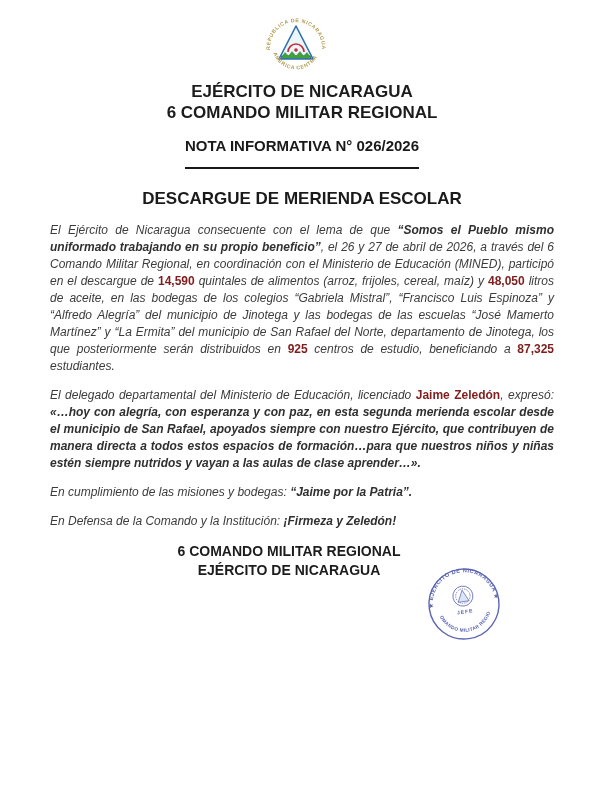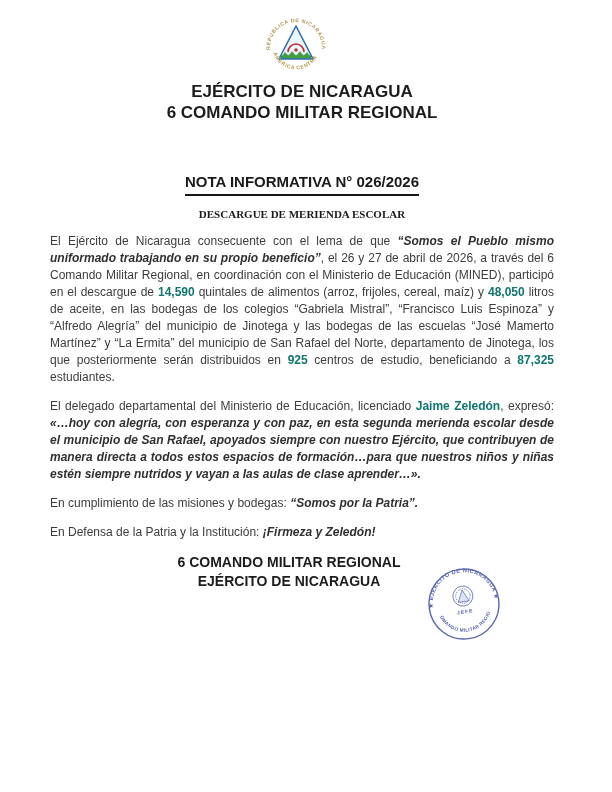--- a/index.html
+++ b/index.html
@@ -13,27 +13,27 @@
   .top-seal .tri-fill{fill:#eaf6fa;}
   .top-seal .tri-line{fill:none;stroke:var(--seal-blue,#2f6fad);stroke-width:1.6;stroke-linejoin:round;}
   .top-seal .water{fill:var(--seal-water,#3a79c0);}
   .top-seal .mountains{fill:var(--seal-green,#41a03c);stroke:#2f7a32;stroke-width:0.4;}
   .top-seal .rainbow{fill:none;stroke:var(--seal-red,#c62b38);stroke-width:1.6;}
   .top-seal .cap{fill:var(--seal-red,#c62b38);}
 
   .doc-header{margin:2px 58px 0 50px;text-align:center;}
   .title{font-size:17px;font-weight:bold;line-height:21px;color:#1c1c1c;}
   .nota{margin-top:14px;font-size:15px;font-weight:bold;}
-  .nota .u{display:inline-block;border-bottom:2px solid #171717;padding-bottom:4px;margin-top:36px;}
-  .subject{margin-top:12px;font-size:11px;font-weight:bold;font-family:Liberation Serif, serif;}
+  .nota .u{display:inline-block;border-bottom:2px solid #171717;padding-bottom:13px;}
+  .subject{margin-top:20px;font-size:17px;font-weight:bold;}
 
   .doc-body{margin:13px 58px 0 50px;font-size:12px;line-height:17px;text-align:justify;color:#3c3c3c;}
   .para{margin:0 0 12px 0;}
-  .seg-n{font-weight:normal;}
-  .seg-b{font-weight:bold;color:#0f766e;}
+  .seg-n{font-weight:normal;font-style:italic;}
+  .seg-b{font-weight:bold;color:#7f1d1d;}
   .seg-bi{font-weight:bold;font-style:italic;color:#303030;}
 
   .signature{margin:10px 84px 0 50px;text-align:center;font-weight:bold;font-size:14px;line-height:19px;color:#1c1c1c;}
 
   .stamp{position:absolute;left:426px;top:566px;opacity:0.92;}
   .stamp .ring{fill:none;stroke:var(--stamp-blue,#4d58ab);stroke-width:1.4;}
   .stamp .thin{fill:none;stroke:var(--stamp-blue,#4d58ab);stroke-width:0.8;}
   .stamp .emblem-fill{fill:#d9e4f4;stroke:var(--stamp-blue,#4d58ab);stroke-width:0.7;}
   .stamp text{fill:var(--stamp-blue,#4d58ab);font-family:"Liberation Sans",sans-serif;font-weight:bold;}
 </style>
@@ -66,22 +66,22 @@
     <div class="title">6 COMANDO MILITAR REGIONAL</div>
     <div class="nota">
       <span class="u">NOTA INFORMATIVA N° 026/2026</span>
     </div>
     <div class="subject">DESCARGUE DE MERIENDA ESCOLAR</div>
   </div>
 
   <div class="doc-body">
       <p class="para"><span class="seg-n">El Ejército de Nicaragua consecuente con el lema de que </span><span class="seg-bi">“Somos el Pueblo mismo uniformado trabajando en su propio beneficio”</span><span class="seg-n">, el 26 y 27 de abril de 2026, a través del 6 Comando Militar Regional, en coordinación con el Ministerio de Educación (MINED), participó en el descargue de </span><span class="seg-b">14,590</span><span class="seg-n"> quintales de alimentos (arroz, frijoles, cereal, maíz) y </span><span class="seg-b">48,050</span><span class="seg-n"> litros de aceite, en las bodegas de los colegios “Gabriela Mistral”, “Francisco Luis Espinoza” y “Alfredo Alegría” del municipio de Jinotega y las bodegas de las escuelas “José Mamerto Martínez” y “La Ermita” del municipio de San Rafael del Norte, departamento de Jinotega, los que posteriormente serán distribuidos en </span><span class="seg-b">925</span><span class="seg-n"> centros de estudio, beneficiando a </span><span class="seg-b">87,325</span><span class="seg-n"> estudiantes.</span></p>
       <p class="para"><span class="seg-n">El delegado departamental del Ministerio de Educación, licenciado </span><span class="seg-b">Jaime Zeledón</span><span class="seg-n">, expresó: </span><span class="seg-bi">«…hoy con alegría, con esperanza y con paz, en esta segunda merienda escolar desde el municipio de San Rafael, apoyados siempre con nuestro Ejército, que contribuyen de manera directa a todos estos espacios de formación…para que nuestros niños y niñas estén siempre nutridos y vayan a las aulas de clase aprender…».</span></p>
-      <p class="para"><span class="seg-n">En cumplimiento de las misiones y bodegas: </span><span class="seg-bi">“Somos por la Patria”.</span></p>
-      <p class="para"><span class="seg-n">En Defensa de la Patria y la Institución: </span><span class="seg-bi">¡Firmeza y Zeledón!</span></p>
+      <p class="para"><span class="seg-n">En cumplimiento de las misiones y bodegas: </span><span class="seg-bi">“Jaime por la Patria”.</span></p>
+      <p class="para"><span class="seg-n">En Defensa de la Comando y la Institución: </span><span class="seg-bi">¡Firmeza y Zeledón!</span></p>
     </div>
 
   <div class="signature">
     <div>6 COMANDO MILITAR REGIONAL</div>
     <div>EJÉRCITO DE NICARAGUA</div>
   </div>
 
   <svg class="stamp" width="76" height="76" viewBox="0 0 76 76" aria-hidden="true">
     <defs>
       <path id="stampArcTop" d="M 7.5,44 A 31.2,31.2 0 1 1 68.5,44"></path>

